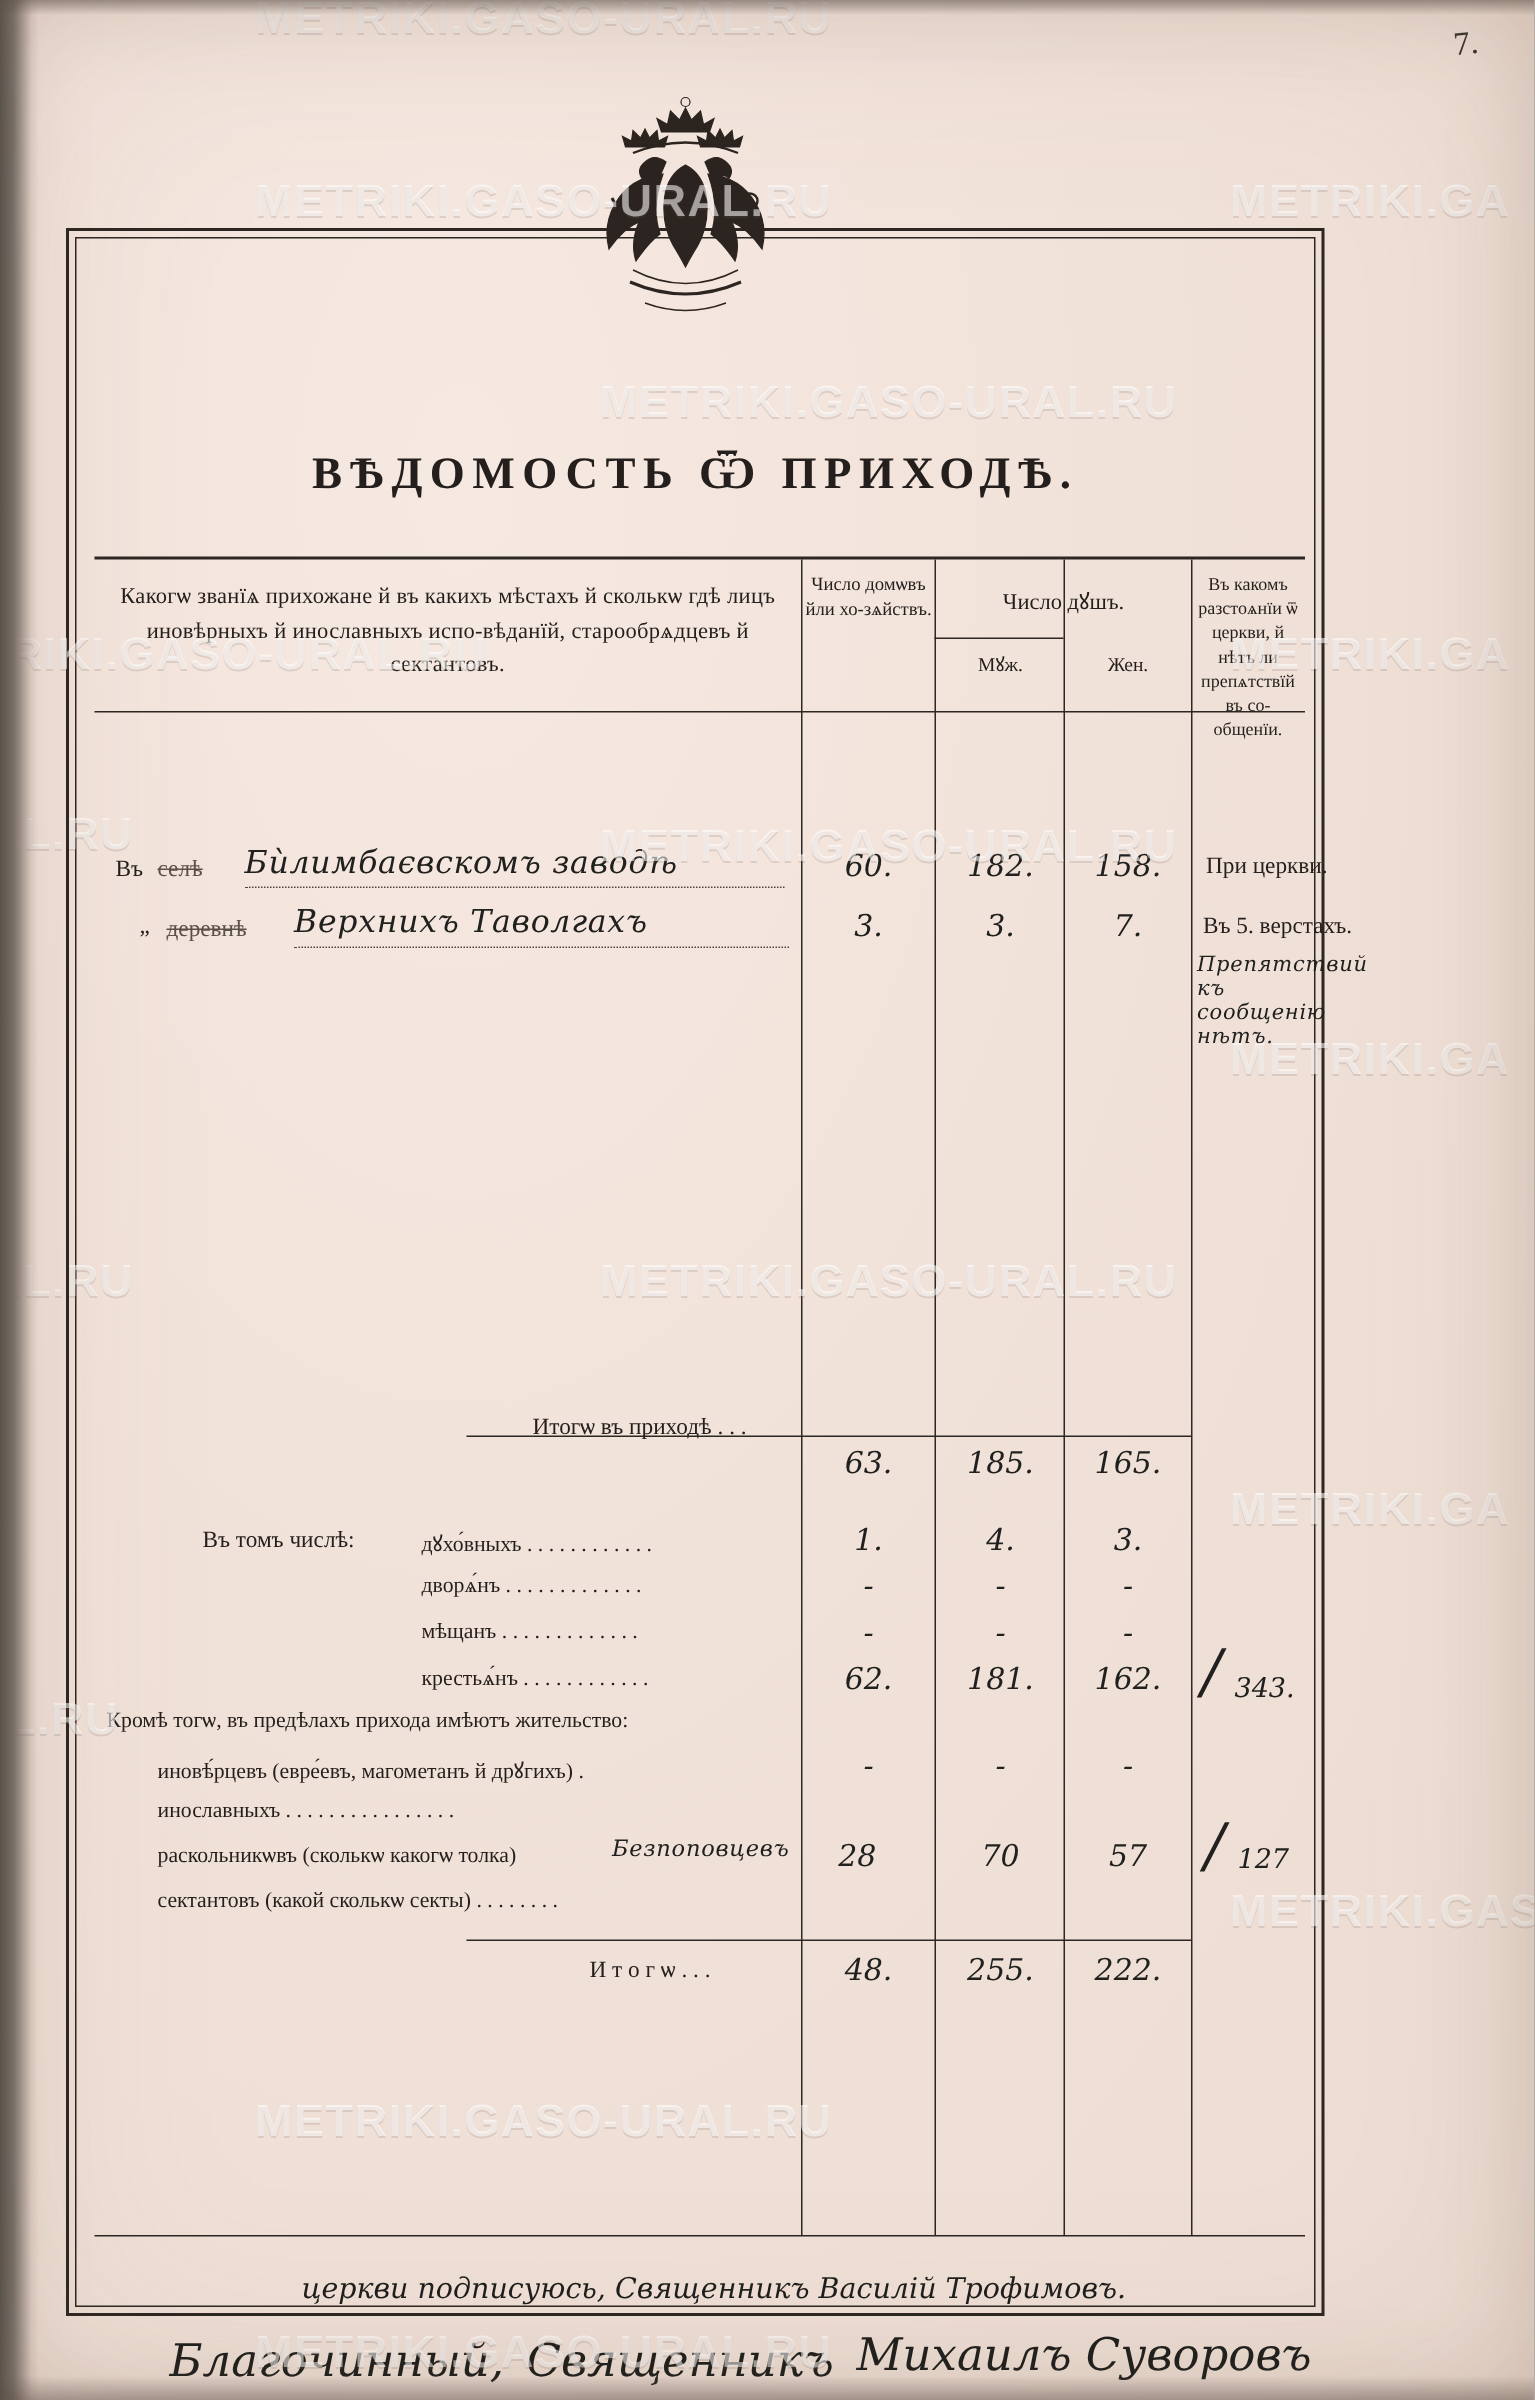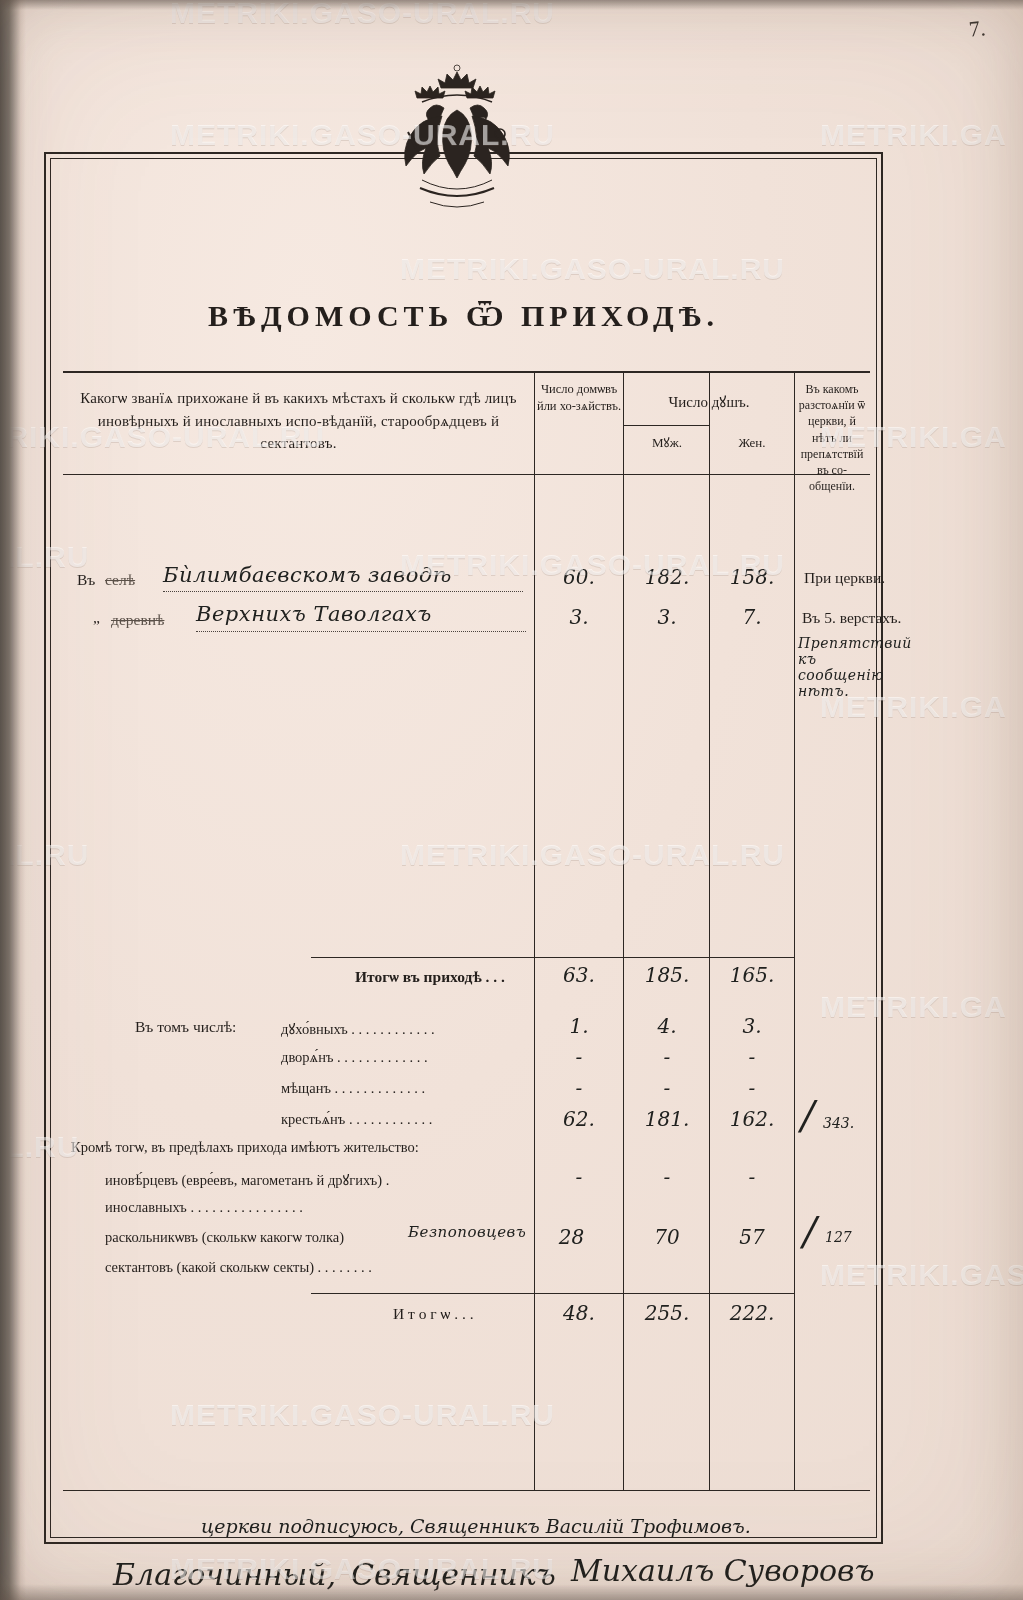--- a/index.html
+++ b/index.html
@@ -217,21 +217,21 @@
   .sum-line {
     position: absolute;
     border-top: 1px solid #2d2723;
     height: 0;
   }
 
   .bracket {
     position: absolute;
     font-family: "DejaVu Serif", serif;
     font-style: italic;
-    font-size: 14px;
+    font-size: 18px;
     color: #20211f;
   }
 
   .sig {
     position: absolute;
     font-family: "DejaVu Serif", serif;
     font-style: italic;
     color: #1d1e1c;
   }
   .sig.s1 { font-size: 19px; }
@@ -334,21 +334,21 @@
         <div class="hand" style="left:133px; top:229px;">Верхнихъ Таволгахъ</div>
         <div class="dots" style="position:absolute; left:133px; top:258px; width:330px;"></div>
         <div class="num" style="left:473px; top:232px; width:86px;">3.</div>
         <div class="num" style="left:562px; top:232px; width:84px;">3.</div>
         <div class="num" style="left:647px; top:232px; width:84px;">7.</div>
         <div class="print" style="left:739px; top:236px;">Въ 5. верстахъ.</div>
         <div class="hand small" style="left:735px; top:262px; width:80px; line-height:1.15; font-size:14px;">Препятствий къ сообщенію нѣтъ.</div>
 
         <div class="sum-line" style="left:248px; top:584px; width:483px;"></div>
 
-        <div class="print" style="left:292px; top:595px;font-weight:bold;">Итогѡ въ приходѣ . . .</div>
+        <div class="print" style="left:292px; top:570px;">Итогѡ въ приходѣ . . .</div>
         <div class="num" style="left:473px; top:590px; width:86px;">63.</div>
         <div class="num" style="left:562px; top:590px; width:84px;">185.</div>
         <div class="num" style="left:647px; top:590px; width:84px;">165.</div>
 
         <div class="print" style="left:72px; top:645px;">Въ томъ числѣ:</div>
 
         <div class="print small" style="left:218px; top:645px;">дꙋхо́вныхъ . . . . . . . . . . . .</div>
         <div class="num" style="left:473px; top:641px; width:86px;">1.</div>
         <div class="num" style="left:562px; top:641px; width:84px;">4.</div>
         <div class="num" style="left:647px; top:641px; width:84px;">3.</div>

